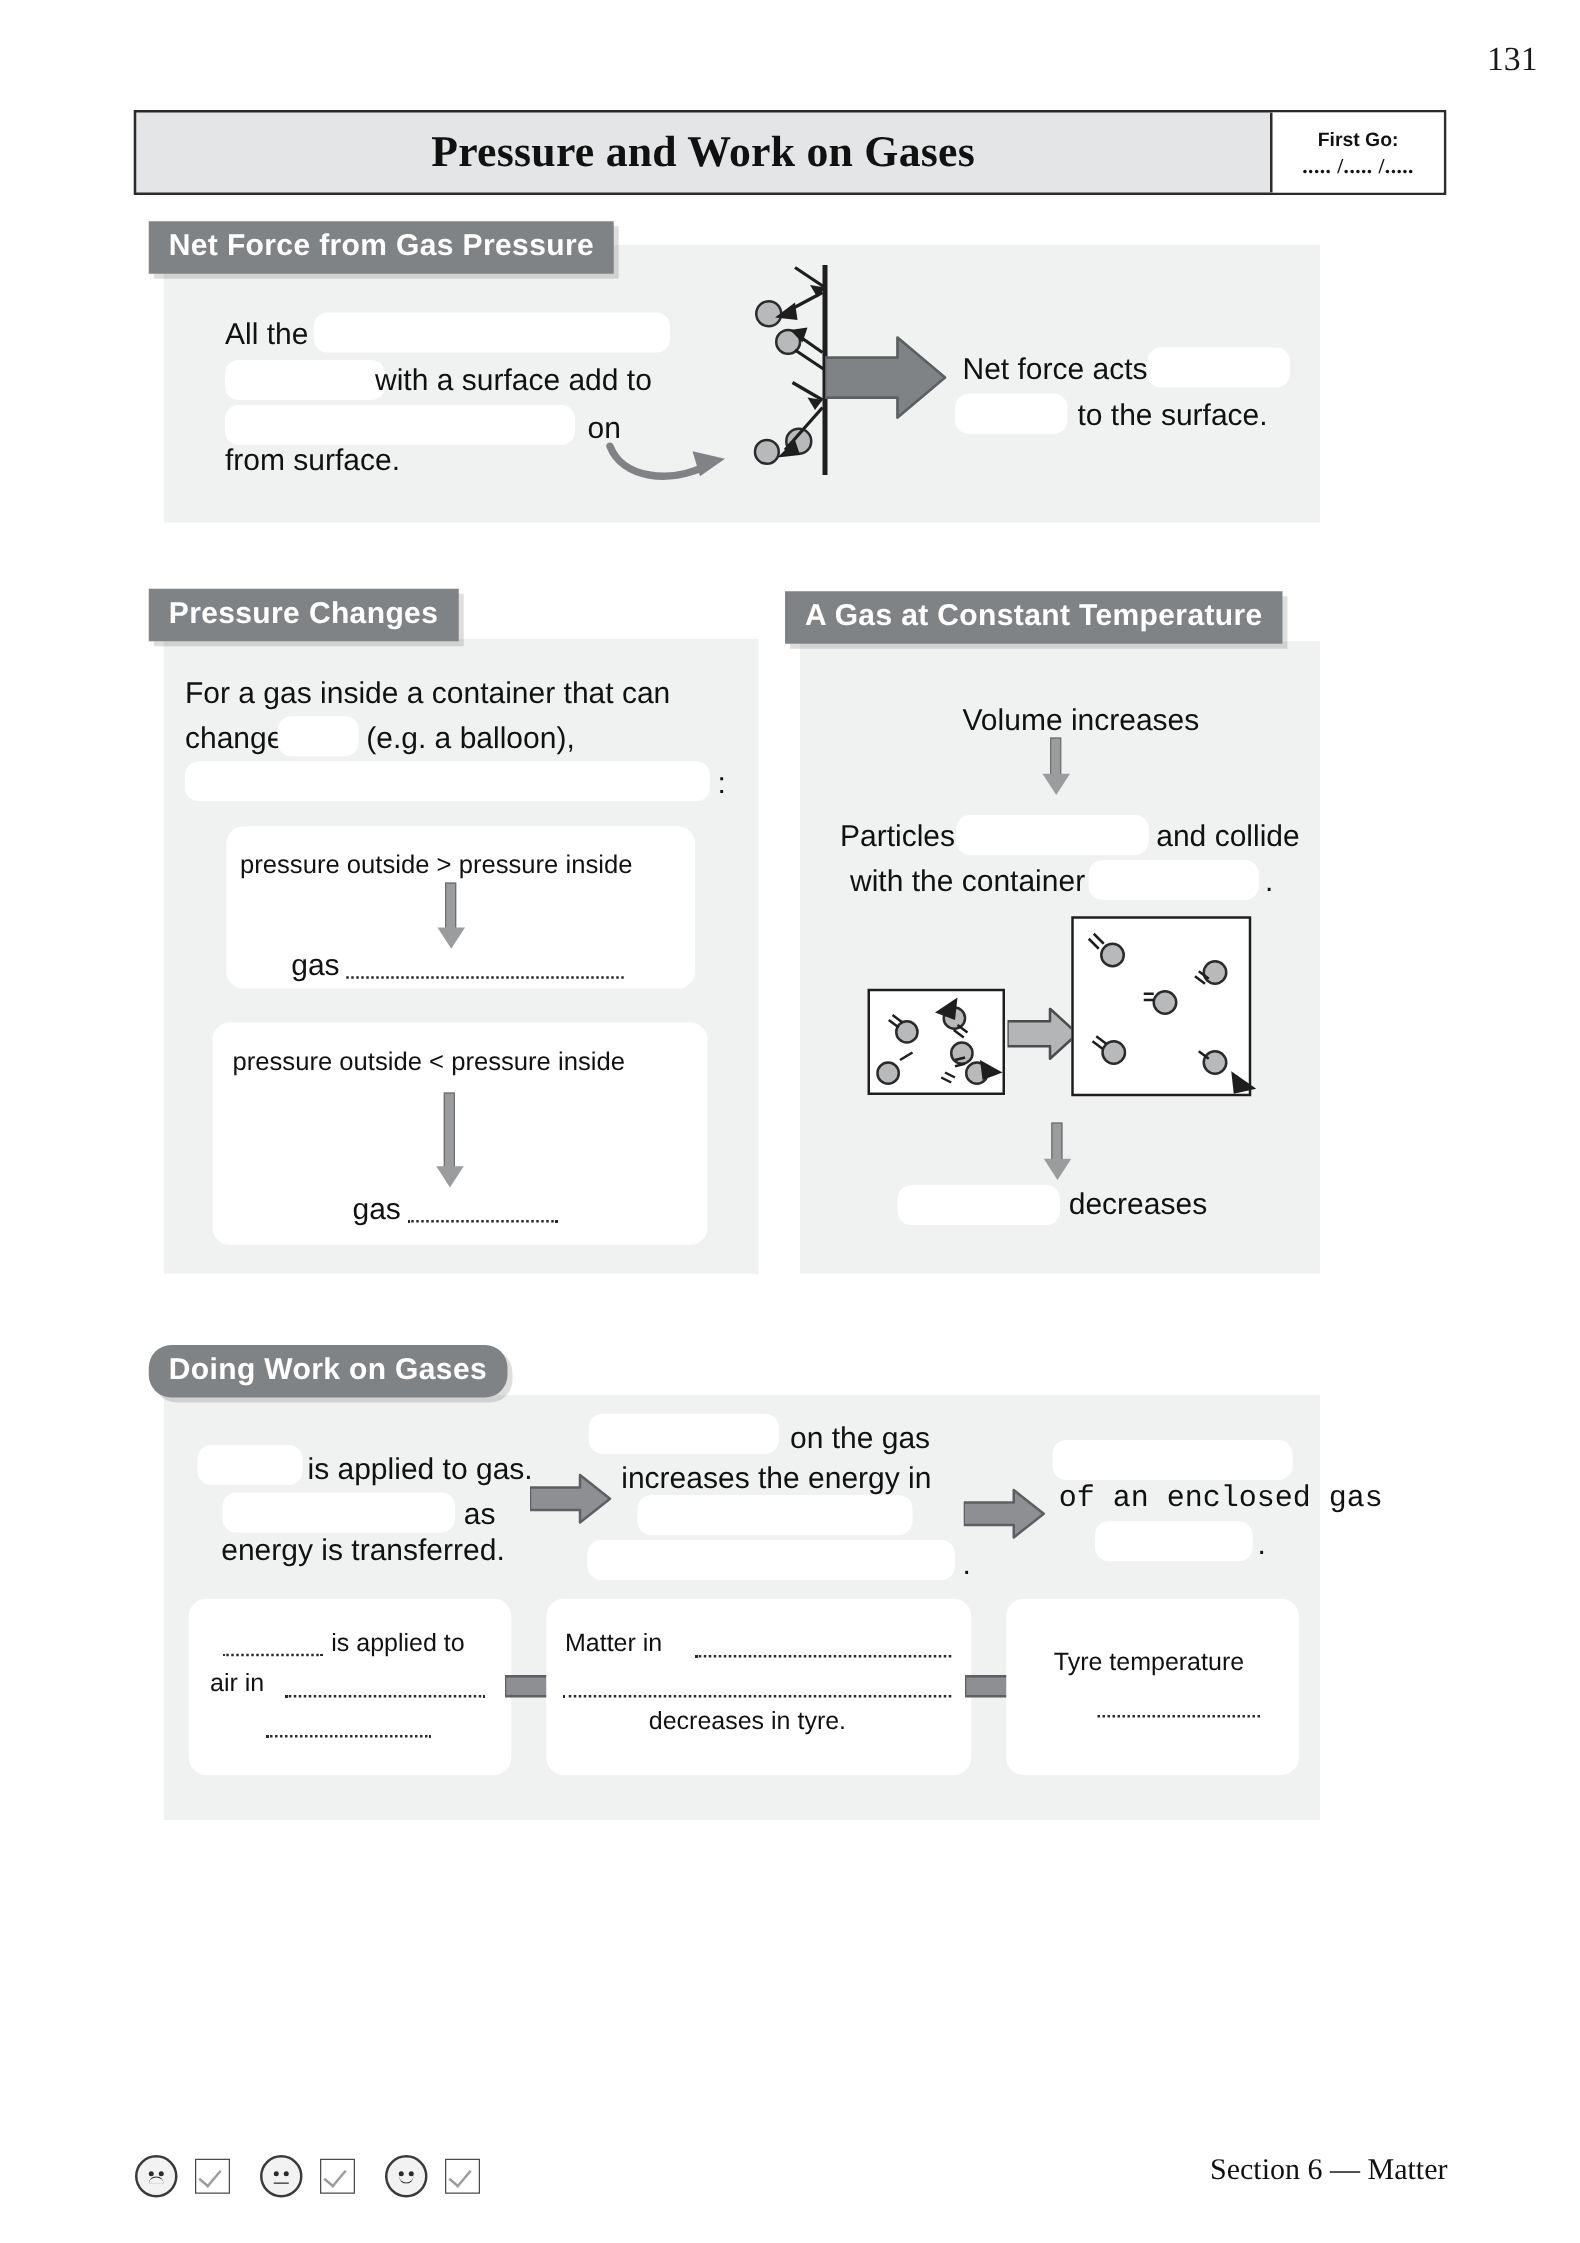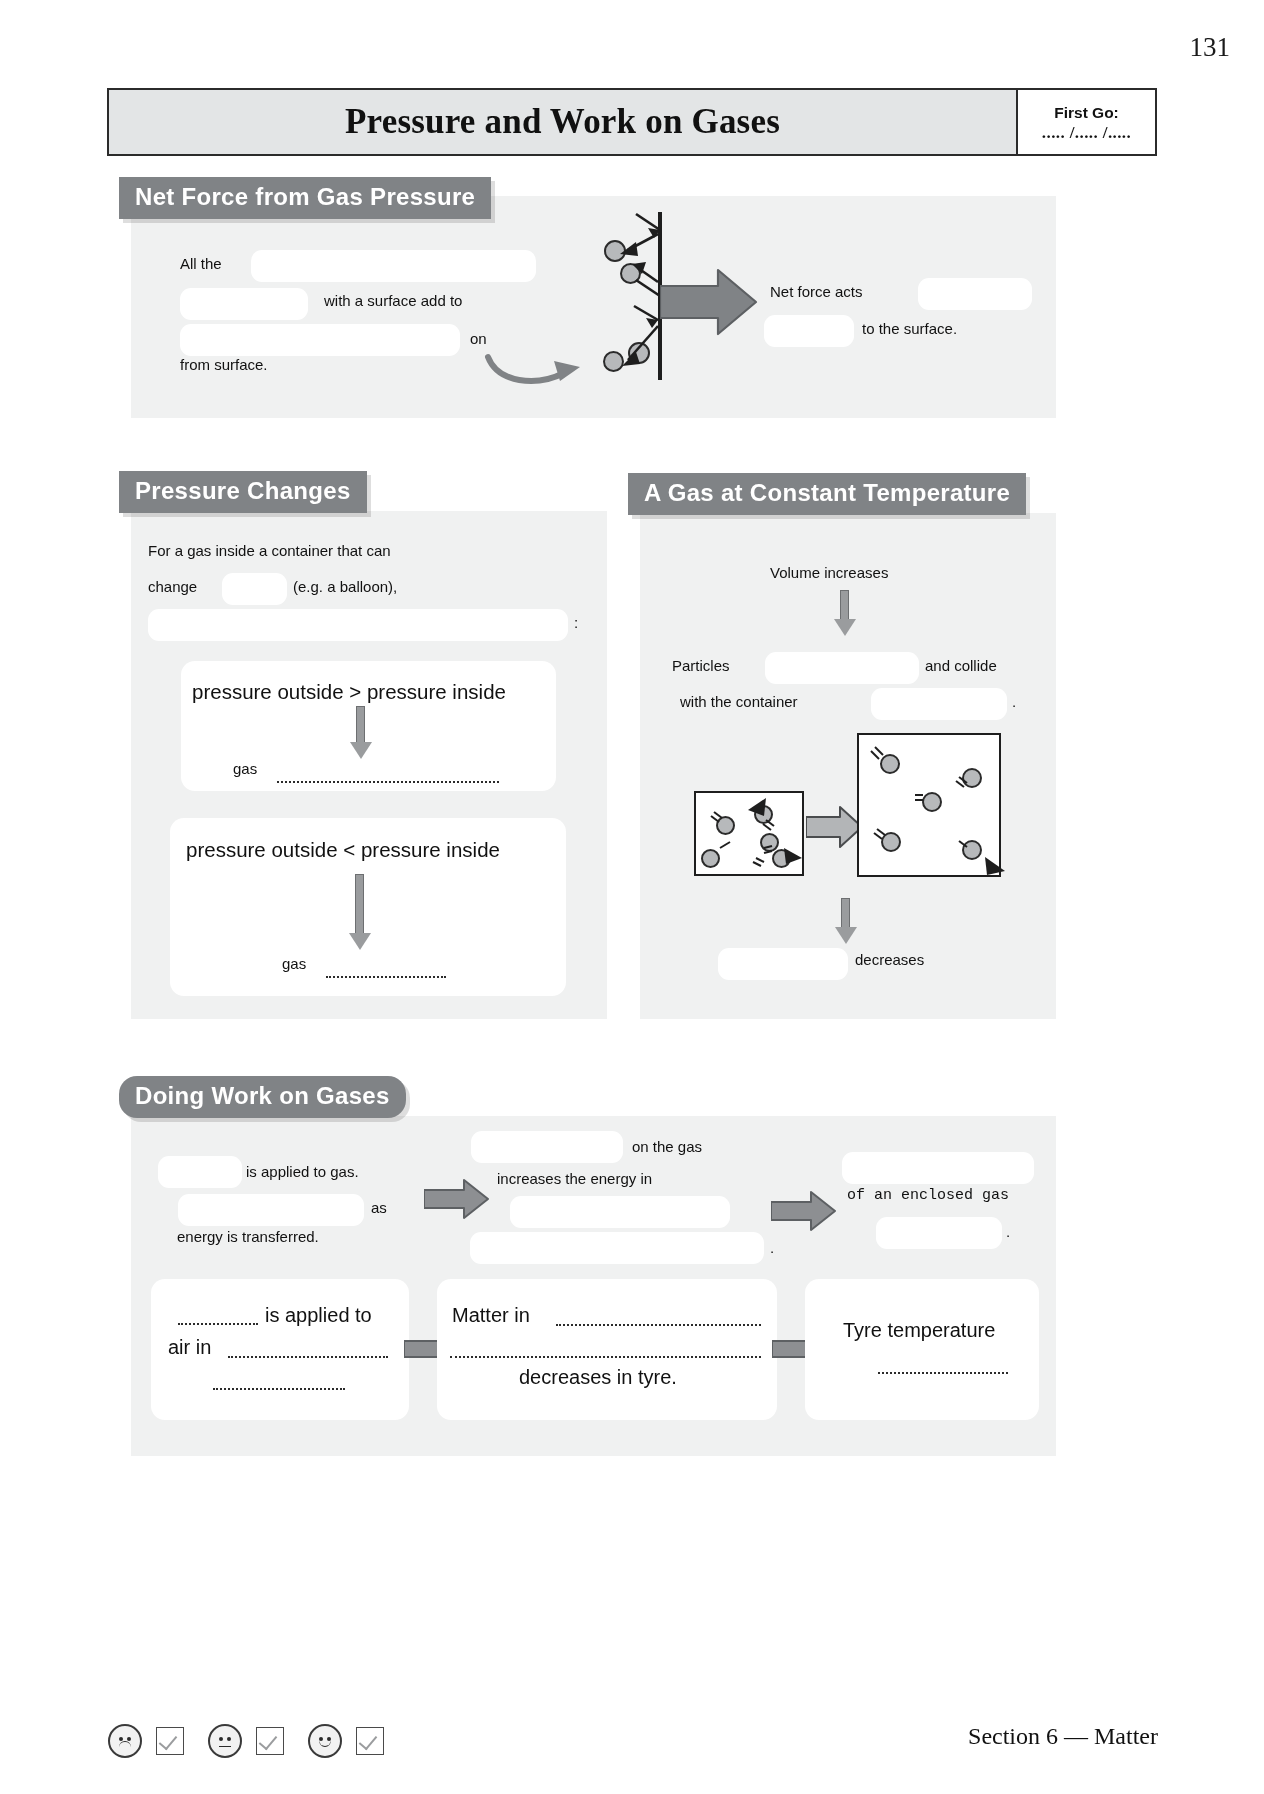--- a/index.html
+++ b/index.html
@@ -87,21 +87,21 @@
     padding: 6px 16px 8px 16px;
     box-shadow: 4px 4px 0 rgba(0,0,0,.13);
     white-space: nowrap;
     z-index: 5;
   }
 
   
   .t {
     position: absolute;
     font-family: "Liberation Sans", sans-serif;
-    font-size: 15px;
+    font-size: 24px;
     color: #111;
     white-space: nowrap;
     line-height: 1;
   }
   .t.sm { font-size: 20px; }
 
   
   .blank {
     position: absolute;
     background: #ffffff;
@@ -228,21 +228,21 @@
     </div>
   </div>
 
   <div class="sec" style="left:131px; top:196px; width:925px; height:222px;"></div>
   <div class="sec-head" style="left:119px; top:177px;">Net Force from Gas Pressure</div>
 
   <div class="t" style="left:180px; top:256px;">All the</div>
   <div class="blank" style="left:251px; top:250px; width:285px; height:32px;"></div>
 
   <div class="blank" style="left:180px; top:288px; width:128px; height:32px;"></div>
-  <div class="t" style="left:324px; top:293px;">with a surface add to</div>
+  <div class="t" style="left:300px; top:293px;">with a surface add to</div>
 
   <div class="blank" style="left:180px; top:324px; width:280px; height:32px;"></div>
   <div class="t" style="left:470px; top:331px;">on</div>
 
   <div class="t" style="left:180px; top:357px;">from surface.</div>
 
   <svg style="position:absolute; left:484px; top:343px;" width="100" height="48" viewBox="0 0 100 48">
     <path d="M4 14 C14 40, 52 44, 80 30" fill="none" stroke="#808386" stroke-width="6" stroke-linecap="round"></path>
     <path d="M96 24 L70 18 L76 38 Z" fill="#808386"></path>
   </svg>

